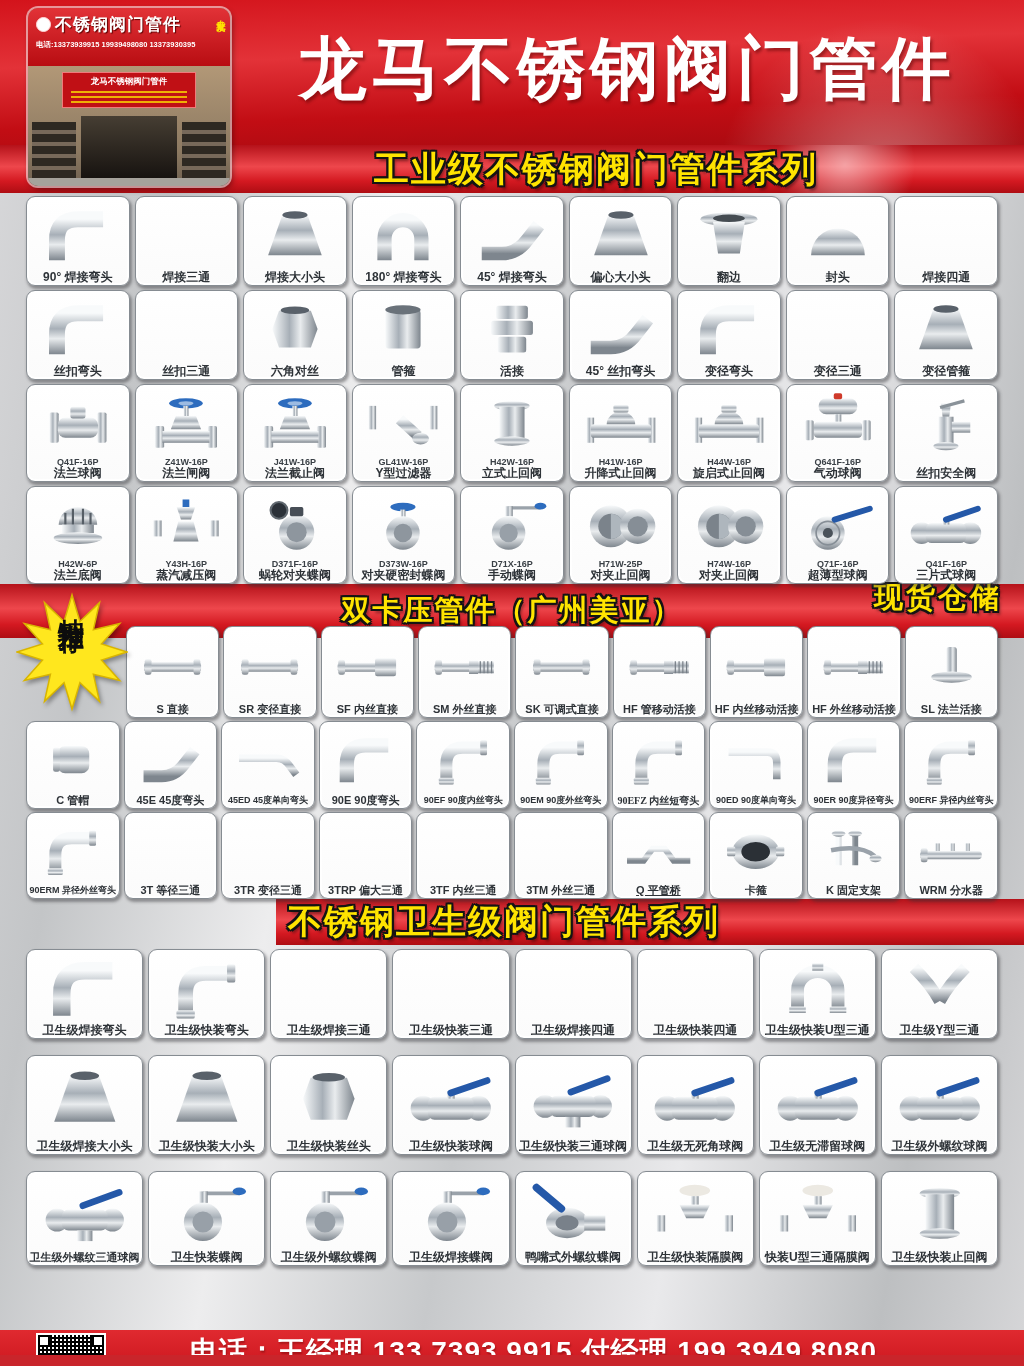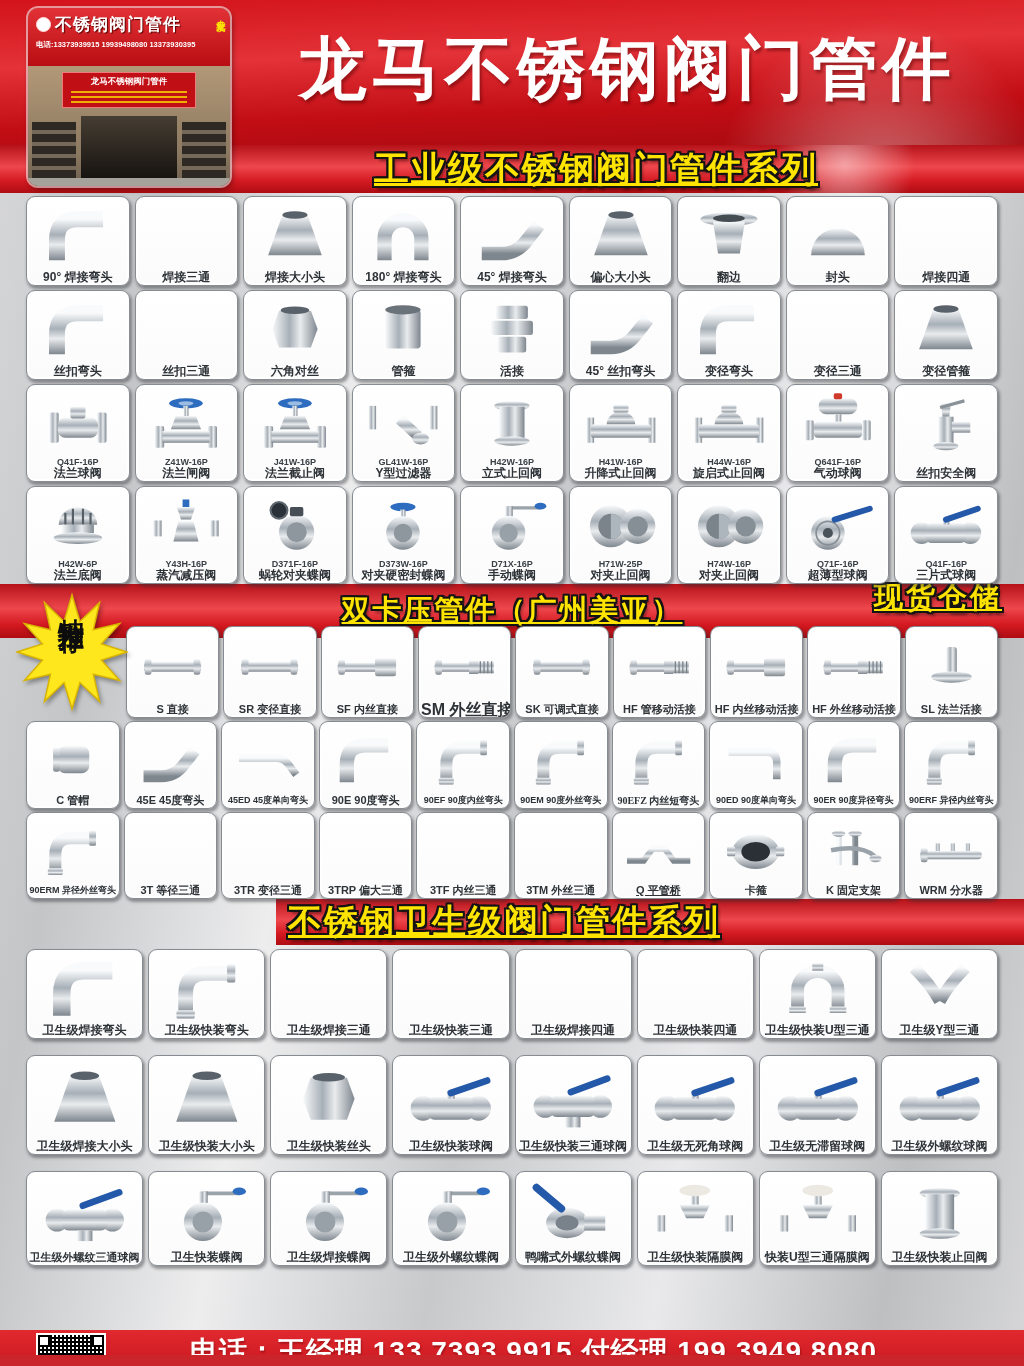--- a/index.html
+++ b/index.html
@@ -9,21 +9,21 @@
   
   .header{position:absolute;left:0;top:0;width:1024px;height:145px;z-index:1;
     background:radial-gradient(circle at 86% 125%,rgba(255,255,255,.38),rgba(255,255,255,0) 18%),
                linear-gradient(178deg,#d3131b 0%,#e33238 38%,#c20d14 72%,#a70a10 100%);}
   .title{position:absolute;left:240px;right:10px;top:24px;text-align:center;color:#fff;
     font-size:68px;font-weight:900;letter-spacing:5px;white-space:nowrap;
     text-shadow:2px 3px 3px rgba(80,0,0,.45);}
   .ban{position:absolute;display:flex;align-items:center;z-index:2;
     background:linear-gradient(180deg,#b5121a 0%,#ee474c 45%,#d41921 75%,#ae0d13 100%);}
   .ban-text{font-weight:900;color:#ffe400;letter-spacing:2px;white-space:nowrap;
-    text-shadow:2px 2px 0 #141414,-2px -2px 0 #141414,2px -2px 0 #141414,-2px 2px 0 #141414,0 2px 0 #141414,2px 0 0 #141414,0 -2px 0 #141414,-2px 0 0 #141414,3px 4px 3px rgba(0,0,0,.4);text-decoration:underline;}
+    text-shadow:2px 2px 0 #141414,-2px -2px 0 #141414,2px -2px 0 #141414,-2px 2px 0 #141414,0 2px 0 #141414,2px 0 0 #141414,0 -2px 0 #141414,-2px 0 0 #141414,3px 4px 3px rgba(0,0,0,.4);}
   .ban1{left:0;top:145px;width:1024px;height:48px;justify-content:center;padding-left:84px;
     background:radial-gradient(circle at 845px 40%,rgba(255,255,255,.5),rgba(255,255,255,0) 70px),
                linear-gradient(180deg,#b5121a 0%,#ee474c 45%,#d41921 75%,#ae0d13 100%);}
   .ban1 .ban-text{font-size:35px}
   .ban2{left:0;top:584px;width:1024px;height:54px;justify-content:center}
   .ban2 .ban-text{font-size:29px}
   .stock{position:absolute;right:22px;top:-6px;font-size:41px;letter-spacing:3px}
   .ban3{left:276px;top:899px;width:748px;height:46px;justify-content:flex-start;padding-left:12px}
   .ban3 .ban-text{font-size:34px}
   
@@ -1193,21 +1193,21 @@
             <rect x="68" y="29" width="21" height="16" fill="url(#mg)"></rect>
             <g stroke="#767e86" stroke-width="1.6">
               <line x1="71" y1="29" x2="71" y2="45"></line>
               <line x1="76" y1="29" x2="76" y2="45"></line>
               <line x1="81" y1="29" x2="81" y2="45"></line>
               <line x1="86" y1="29" x2="86" y2="45"></line>
             </g>
           </svg>
         </div>
         <div class="clab">
-          <div class="lab1" style="font-size: 16px; text-align: center;">SM 外丝直接</div>
+          <div class="lab1" style="font-size: 11px; text-align: center;">SM 外丝直接</div>
         </div>
       </div>
       <div class="cell">
         <div class="cicon">
           <svg viewBox="0 0 100 72" preserveAspectRatio="xMidYMid meet">
             <defs>
               <linearGradient id="mg" x1="0" y1="0" x2="0" y2="1">
                 <stop offset="0" stop-color="#f8fafb"></stop>
                 <stop offset=".38" stop-color="#a7afb7"></stop>
                 <stop offset=".62" stop-color="#e9ecee"></stop>
@@ -2354,21 +2354,21 @@
               </linearGradient>
             </defs>
             <path d="M46,16 H84" stroke="#9aa2aa" stroke-width="4"></path>
             <ellipse cx="84" cy="14" rx="7" ry="4" fill="#2d6cbe"></ellipse>
             <rect x="42" y="14" width="9" height="12" fill="url(#mh)"></rect>
             <circle cx="46" cy="46" r="20" fill="url(#mg)"></circle>
             <circle cx="46" cy="46" r="11" fill="#98a0a8"></circle>
           </svg>
         </div>
         <div class="clab">
-          <div class="nm" style="font-size: 12px;">卫生级焊接蝶阀</div>
+          <div class="nm" style="font-size: 12px;">卫生级外螺纹蝶阀</div>
         </div>
       </div>
       <div class="cell">
         <div class="cicon">
           <svg viewBox="0 0 100 72" preserveAspectRatio="xMidYMid meet">
             <defs>
               <linearGradient id="mg" x1="0" y1="0" x2="0" y2="1">
                 <stop offset="0" stop-color="#f8fafb"></stop>
                 <stop offset=".38" stop-color="#a7afb7"></stop>
                 <stop offset=".62" stop-color="#e9ecee"></stop>
@@ -2382,21 +2382,21 @@
               </linearGradient>
             </defs>
             <path d="M46,16 H84" stroke="#9aa2aa" stroke-width="4"></path>
             <ellipse cx="84" cy="14" rx="7" ry="4" fill="#2d6cbe"></ellipse>
             <rect x="42" y="14" width="9" height="12" fill="url(#mh)"></rect>
             <circle cx="46" cy="46" r="20" fill="url(#mg)"></circle>
             <circle cx="46" cy="46" r="11" fill="#98a0a8"></circle>
           </svg>
         </div>
         <div class="clab">
-          <div class="nm" style="font-size: 12px;">卫生级外螺纹蝶阀</div>
+          <div class="nm" style="font-size: 12px;">卫生级焊接蝶阀</div>
         </div>
       </div>
       <div class="cell">
         <div class="cicon">
           <svg viewBox="0 0 100 72" preserveAspectRatio="xMidYMid meet">
             <defs>
               <linearGradient id="mg" x1="0" y1="0" x2="0" y2="1">
                 <stop offset="0" stop-color="#f8fafb"></stop>
                 <stop offset=".38" stop-color="#a7afb7"></stop>
                 <stop offset=".62" stop-color="#e9ecee"></stop>

